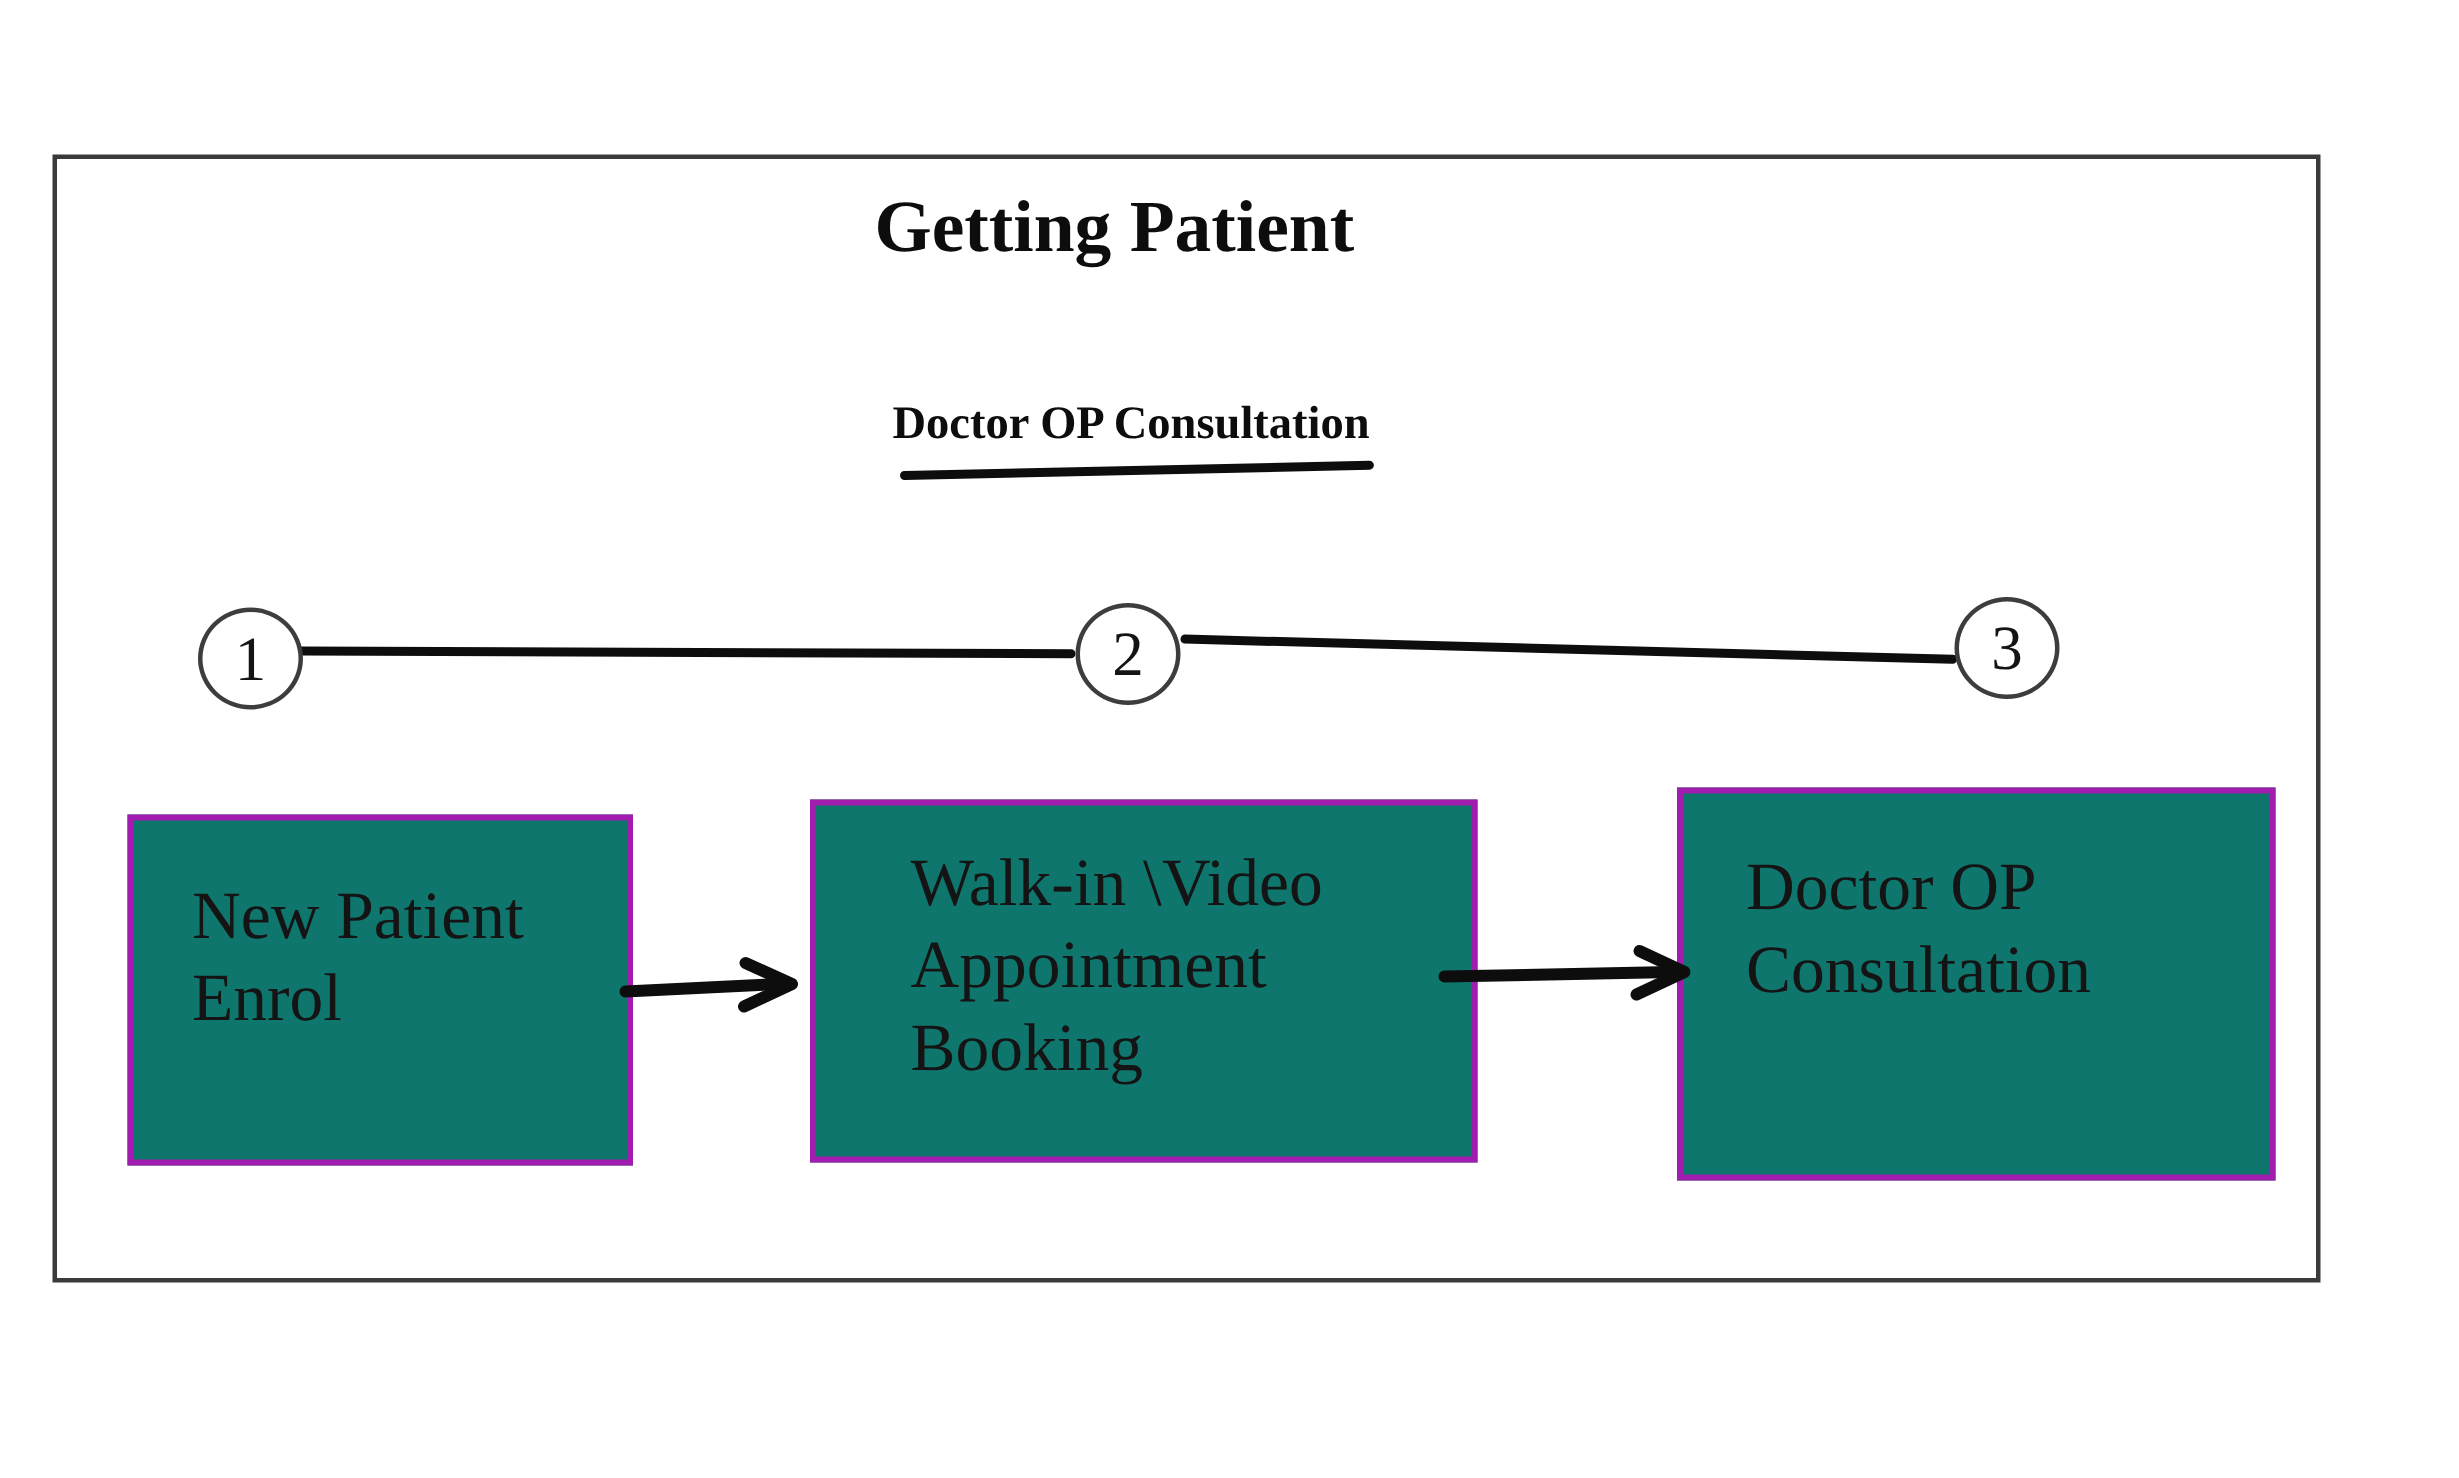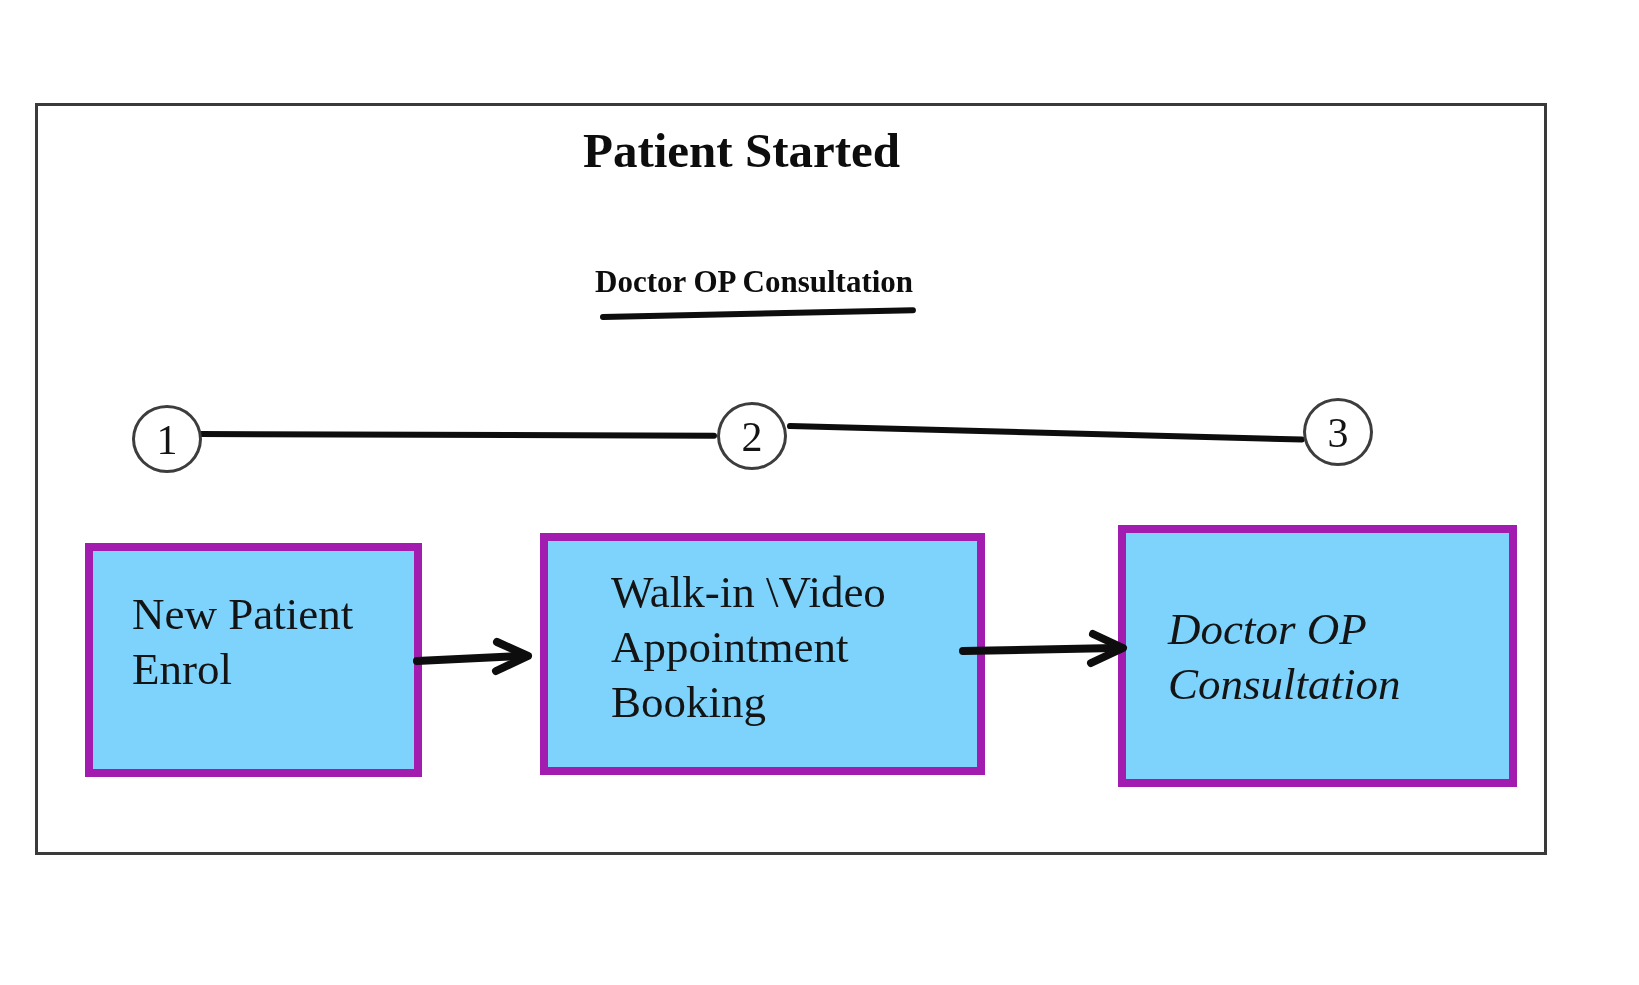--- a/index.html
+++ b/index.html
@@ -93,51 +93,51 @@
   }
   .connector-b {
     left: 787px;
     top: 423px;
     width: 518px;
     transform: rotate(1.5deg);
     transform-origin: left center;
   }
   .flow-box {
     position: absolute;
-    border: 8px solid #a21caf;
+    border: 4px solid #a21caf;
     box-sizing: border-box;
-    background: #7dd3fc;
+    background: #0f766e;
   }
   .flow-box .box-label {
     font-size: 45px;
     line-height: 55px;
     color: #141414;
     white-space: pre-line;
   }
   .box-1 { left: 85px;   top: 543px; width: 337px; height: 234px; }
   .box-1 .box-label { padding: 36px 10px 0 39px; }
   .box-2 { left: 540px;  top: 533px; width: 445px; height: 242px; }
   .box-2 .box-label { padding: 24px 10px 0 63px; }
   .box-3 { left: 1118px; top: 525px; width: 399px; height: 262px; }
-  .box-3 .box-label { padding: 69px 10px 0 42px; font-style: italic; }
+  .box-3 .box-label { padding: 35px 10px 0 42px; }
   .flow-arrow {
     position: absolute;
     z-index: 4;
   }
   .arrow-1 { left: 390px; top: 630px; }
   .arrow-2 { left: 945px; top: 625px; }
 </style>
 </head>
 <body>
 
 <div class="canvas">
 
   <div class="frame"></div>
 
-  <div class="title">Patient Started</div>
+  <div class="title">Getting Patient</div>
 
   <div class="subtitle">Doctor OP Consultation</div>
   <div class="subtitle-underline"></div>
 
   <div class="connector connector-a"></div>
   <div class="connector connector-b"></div>
 
   <div class="step-circle circle-1">
     <span class="num">1</span>
   </div>

